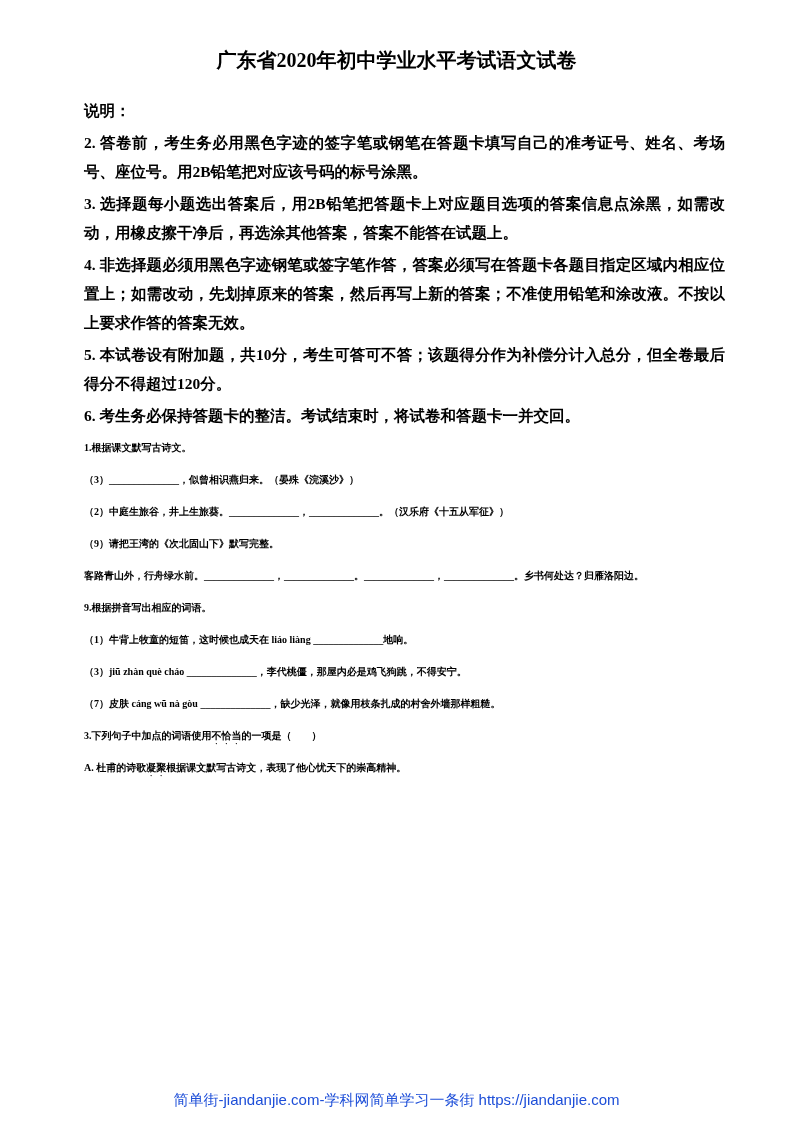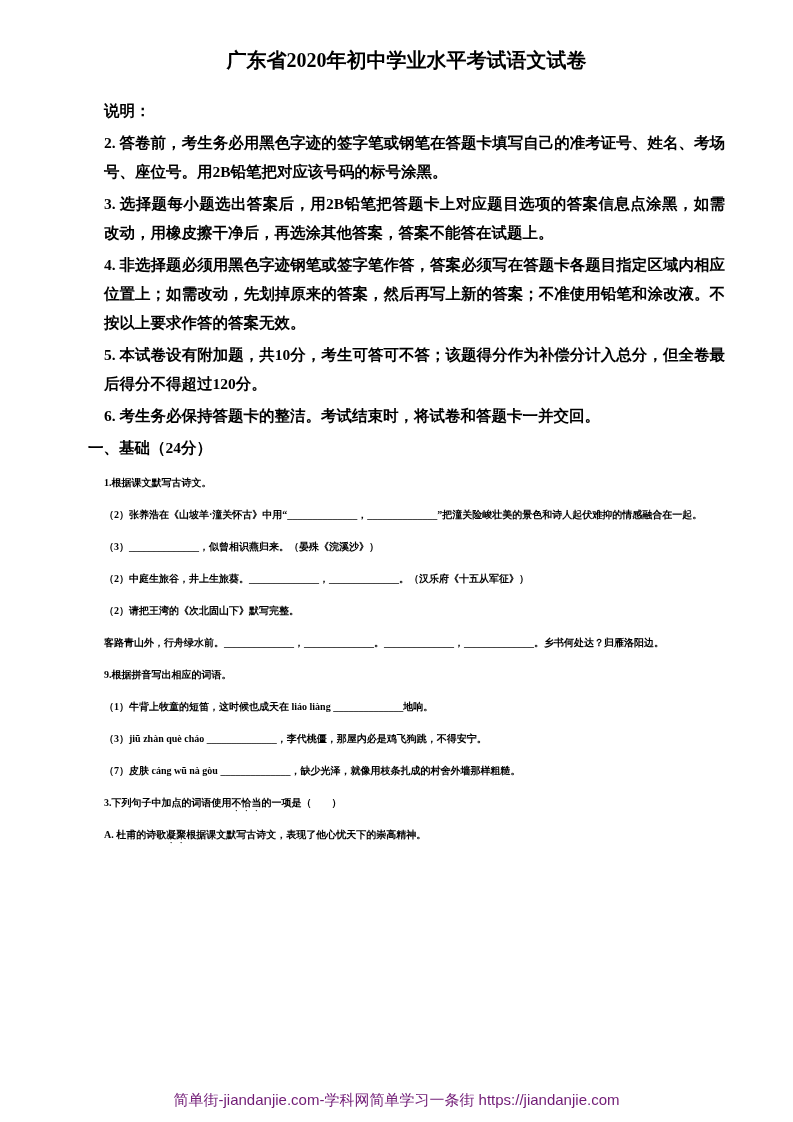--- a/index.html
+++ b/index.html
@@ -12,21 +12,21 @@
     height: 1122px;
     overflow: hidden;
     font-family: "Liberation Serif", "DejaVu Serif", serif;
     color: #000000;
     position: relative;
   }
   .page {
     box-sizing: border-box;
     width: 793px;
     height: 1122px;
-    padding: 46px 68px 0 88px;
+    padding: 46px 68px 0 68px;
     position: relative;
   }
   .title {
     margin: 0 0 22px 0;
     text-align: center;
     font-size: 20px;
     font-weight: bold;
     line-height: 28px;
   }
   .instr p {
@@ -54,21 +54,21 @@
     -webkit-text-emphasis-position: under left;
     text-emphasis: filled dot;
     text-emphasis-position: under left;
   }
   .footer {
     position: absolute;
     bottom: 12px;
     left: 0;
     right: 0;
     text-align: center;
-    color: #701a75;
+    color: #1d4ed8;
     font-size: 15px;
     line-height: 20px;
     font-family: "Liberation Sans", "DejaVu Sans", sans-serif;
   }
 </style>
 </head>
 <body>
 
 <div class="page">
 
@@ -76,28 +76,26 @@
 
   <div class="instr">
     <p>说明：</p>
     <p>2. 答卷前，考生务必用黑色字迹的签字笔或钢笔在答题卡填写自己的准考证号、姓名、考场号、座位号。用2B铅笔把对应该号码的标号涂黑。</p>
     <p>3. 选择题每小题选出答案后，用2B铅笔把答题卡上对应题目选项的答案信息点涂黑，如需改动，用橡皮擦干净后，再选涂其他答案，答案不能答在试题上。</p>
     <p>4. 非选择题必须用黑色字迹钢笔或签字笔作答，答案必须写在答题卡各题目指定区域内相应位置上；如需改动，先划掉原来的答案，然后再写上新的答案；不准使用铅笔和涂改液。不按以上要求作答的答案无效。</p>
     <p>5. 本试卷设有附加题，共10分，考生可答可不答；该题得分作为补偿分计入总分，但全卷最后得分不得超过120分。</p>
     <p>6. 考生务必保持答题卡的整洁。考试结束时，将试卷和答题卡一并交回。</p>
   </div>
 
-  <div class="section-heading">一、基础（24分）</div>
 
   <div>
     <p class="q">1.根据课文默写古诗文。</p>
-    <p class="q">（2）张养浩在《山坡羊·潼关怀古》中用“______________，______________”把潼关险峻壮美的景色和诗人起伏难抑的情感融合在一起。</p>
     <p class="q">（3）______________，似曾相识燕归来。（晏殊《浣溪沙》）</p>
     <p class="q">（2）中庭生旅谷，井上生旅葵。______________，______________。（汉乐府《十五从军征》）</p>
-    <p class="q">（2）请把王湾的《次北固山下》默写完整。</p>
+    <p class="q">（9）请把王湾的《次北固山下》默写完整。</p>
     <p class="q">客路青山外，行舟绿水前。______________，______________。______________，______________。乡书何处达？归雁洛阳边。</p>
   </div>
 
   <div>
     <p class="q">9.根据拼音写出相应的词语。</p>
     <p class="q">（1）牛背上牧童的短笛，这时候也成天在 liáo liàng ______________地响。</p>
     <p class="q">（3）jiū zhàn què cháo ______________，李代桃僵，那屋内必是鸡飞狗跳，不得安宁。</p>
     <p class="q">（7）皮肤 cáng wū nà gòu ______________，缺少光泽，就像用枝条扎成的村舍外墙那样粗糙。</p>
   </div>
 

